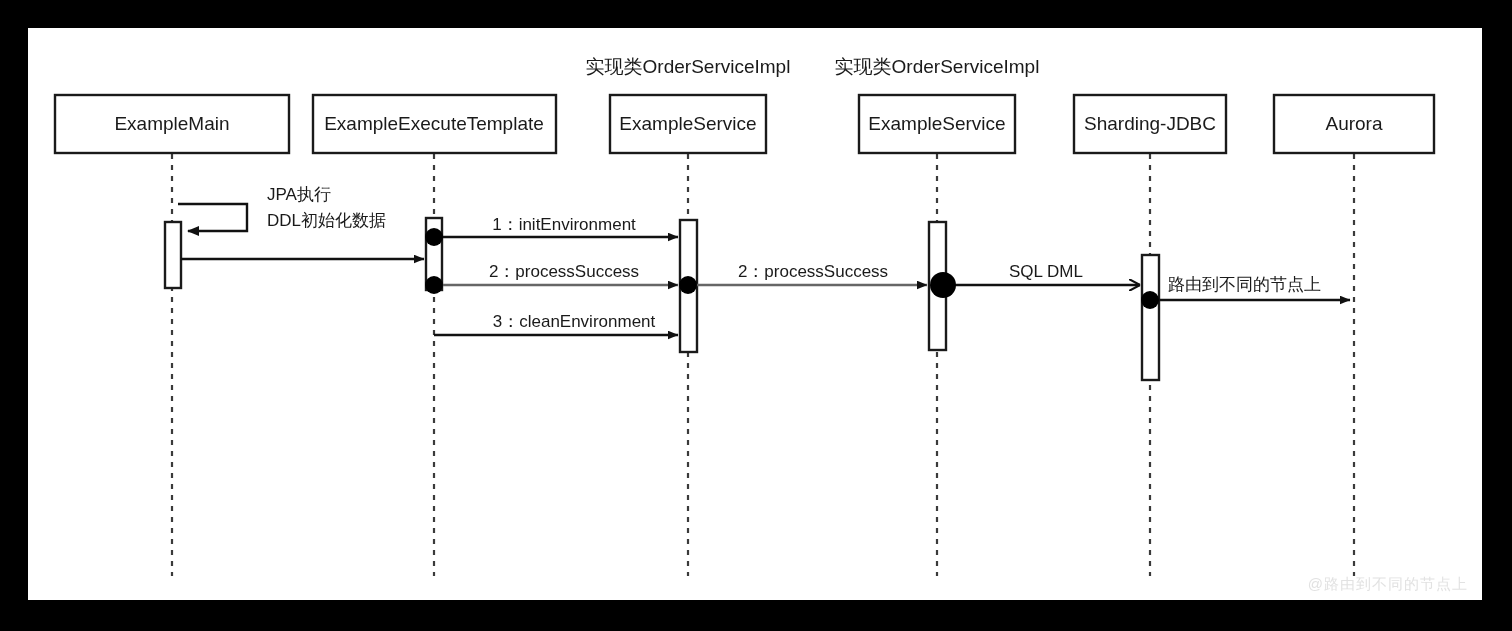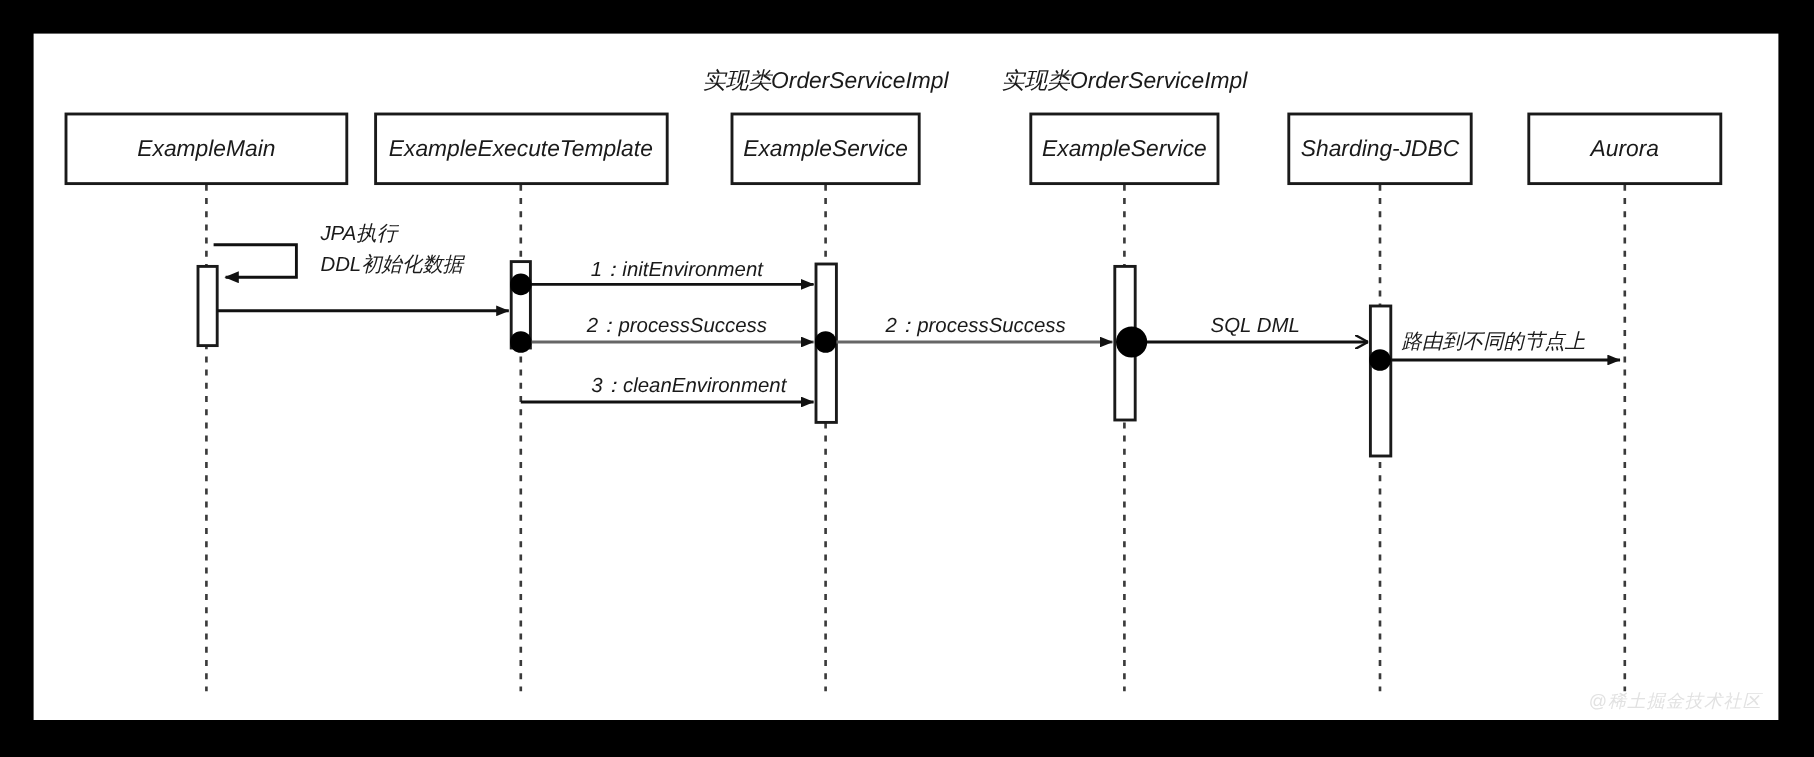--- a/index.html
+++ b/index.html
@@ -17,21 +17,20 @@
     height: 631px;
     background: #000000;
   }
   #canvas {
     position: absolute;
     left: 28px;
     top: 28px;
     width: 1454px;
     height: 572px;
     background: #ffffff;
-    font-style: italic;
   }
   svg.diagram {
     display: block;
     width: 1454px;
     height: 572px;
   }
   .lifeline-box {
     fill: #ffffff;
     stroke: #1a1a1a;
     stroke-width: 2.4;
@@ -210,15 +209,15 @@
       </g>
 
       <g>
         <text class="msg-label-left" x="1140" y="262">路由到不同的节点上</text>
         <line class="msg-line" x1="1122" y1="272" x2="1322" y2="272" marker-end="url(#arrow-solid)"></line>
         <circle class="dot" cx="1122" cy="272" r="9"></circle>
       </g>
 
     </svg>
 
-    <div class="watermark">@稀土掘金技术社区</div>
+    <div class="watermark">@路由到不同的节点上</div>
   </div>
 </div>
 
 </body></html>

